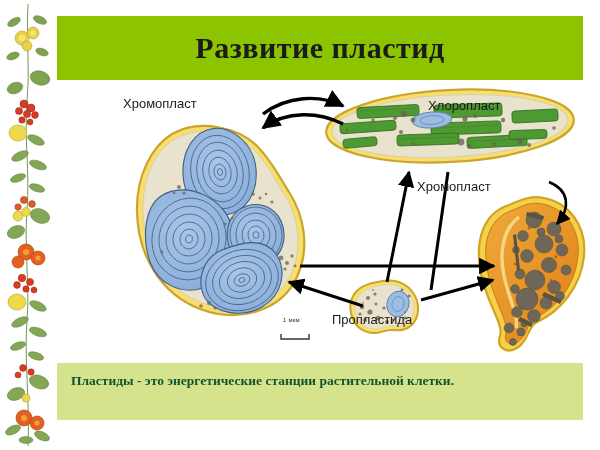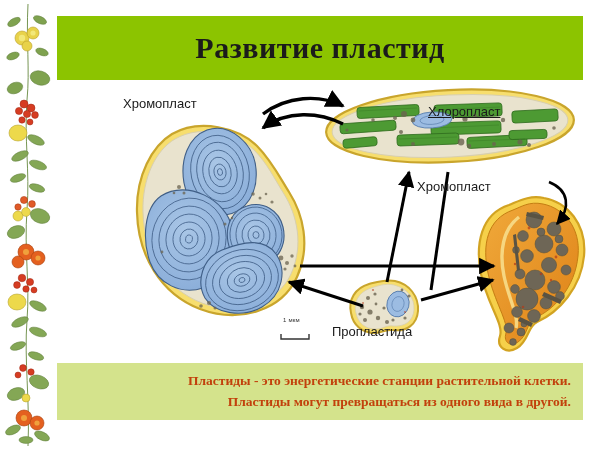--- a/index.html
+++ b/index.html
@@ -24,33 +24,33 @@
 
   
   #diagram{position:absolute;left:57px;top:84px;width:543px;height:275px;}
   #diagram svg{display:block;}
 
   .lbl{
     position:absolute;font-size:13px;color:#1a1a1a;white-space:nowrap;
     font-family:"Liberation Sans",sans-serif;
   }
   #label-leucoplast{left:66px;top:12px;}
-  #label-chloroplast{left:371px;top:20px;text-decoration:underline;}
+  #label-chloroplast{left:371px;top:14px;}
   #label-chromoplast{left:360px;top:95px;text-align:center;}
-  #label-proplastid{left:275px;top:240px;text-align:right;}
+  #label-proplastid{left:275px;top:228px;text-align:right;}
   #label-scale{left:226px;top:233px;font-size:6px;letter-spacing:.2px;color:#333;}
 
   
   #caption-banner{
     position:absolute;left:57px;top:363px;width:526px;height:57px;
     background:#D4E38C;padding:7px 12px 0 14px;box-sizing:border-box;
   }
   .cap-line{
     font-family:"Liberation Serif",serif;font-weight:bold;font-size:13.5px;
-    color:#c2410c;line-height:21px;white-space:nowrap;text-align:right;
+    color:#14532d;line-height:21px;white-space:nowrap;
   }
 </style>
 </head>
 <body>
 
 <div id="slide">
 
   <div id="plant-strip">
     <svg width="57" height="450" viewBox="0 0 57 450">
       <g stroke="#6f8f4a" stroke-width="1" fill="none" opacity=".95">
@@ -436,16 +436,15 @@
 
     <span class="lbl" id="label-leucoplast">Хромопласт</span>
     <span class="lbl" id="label-chloroplast">Хлоропласт</span>
     <span class="lbl" id="label-chromoplast">Хромопласт</span>
     <span class="lbl" id="label-proplastid">Пропластида</span>
     <span class="lbl" id="label-scale">1 мкм</span>
   </div>
 
   <div id="caption-banner">
     <div class="cap-line">Пластиды - это энергетические станции растительной клетки.</div>
-    <div class="cap-line">Пластиды могут превращаться из одного вида в другой.</div>
   </div>
 
 </div>
 
 </body></html>

